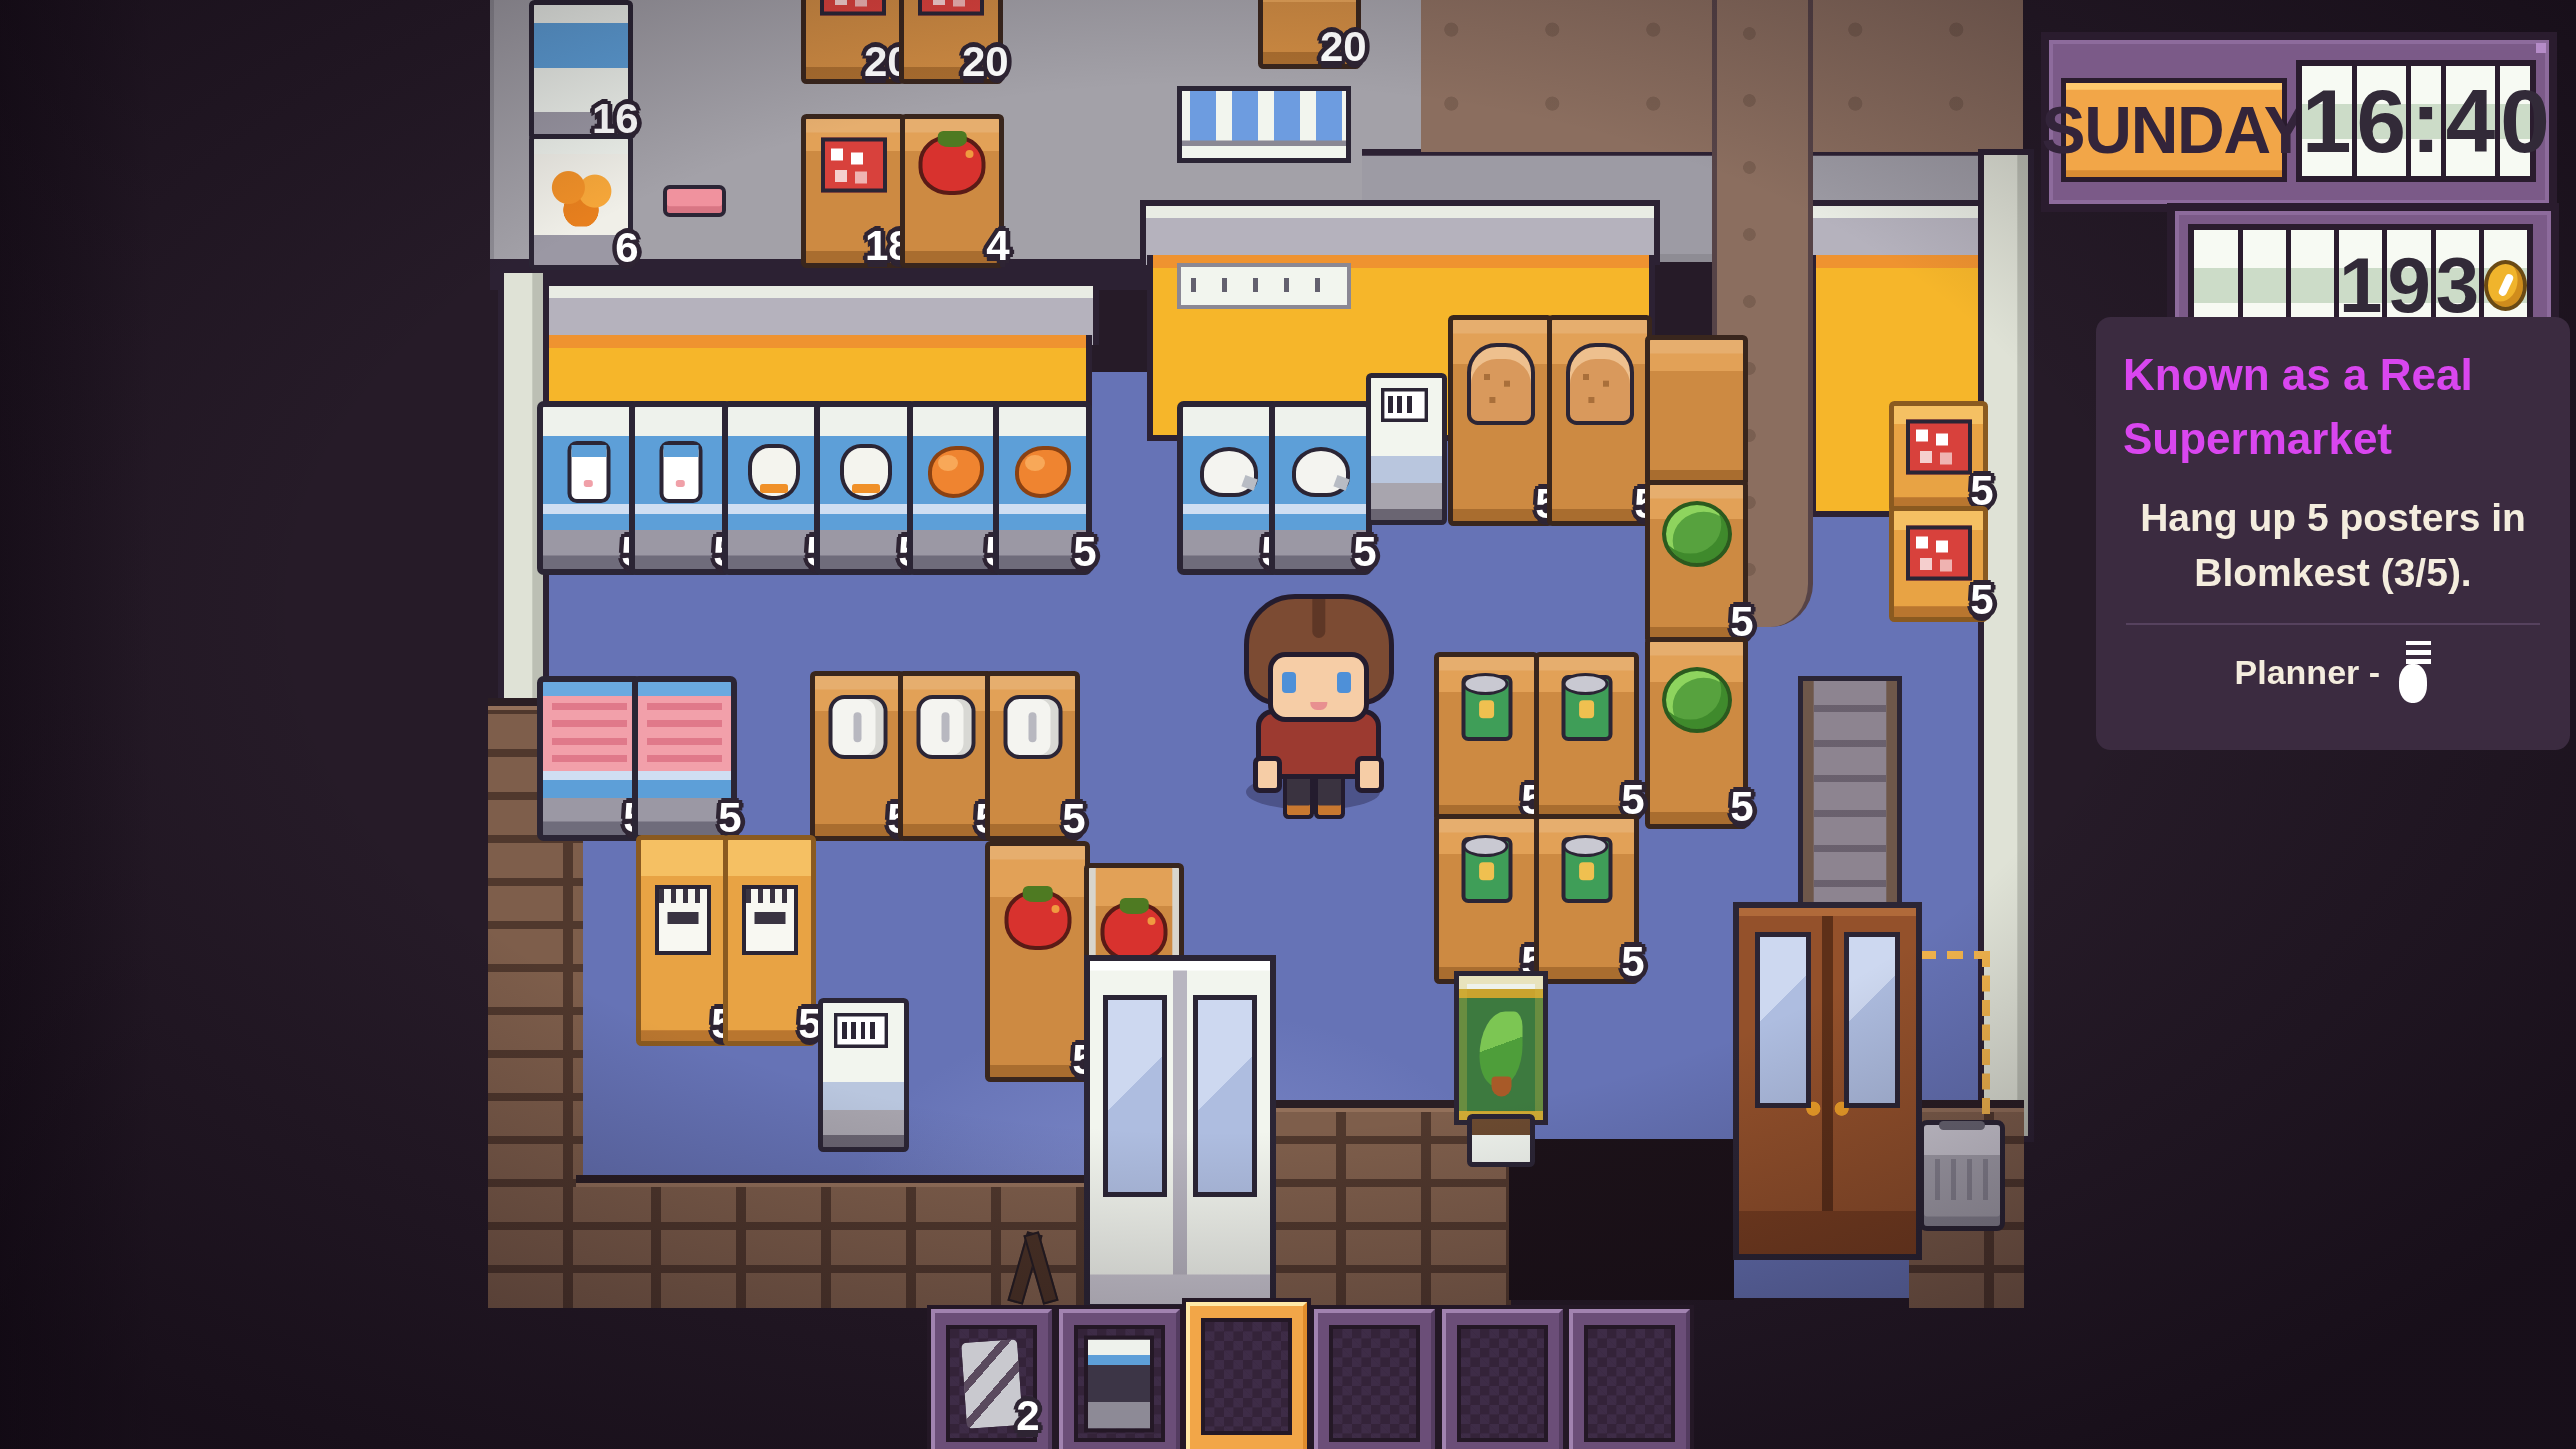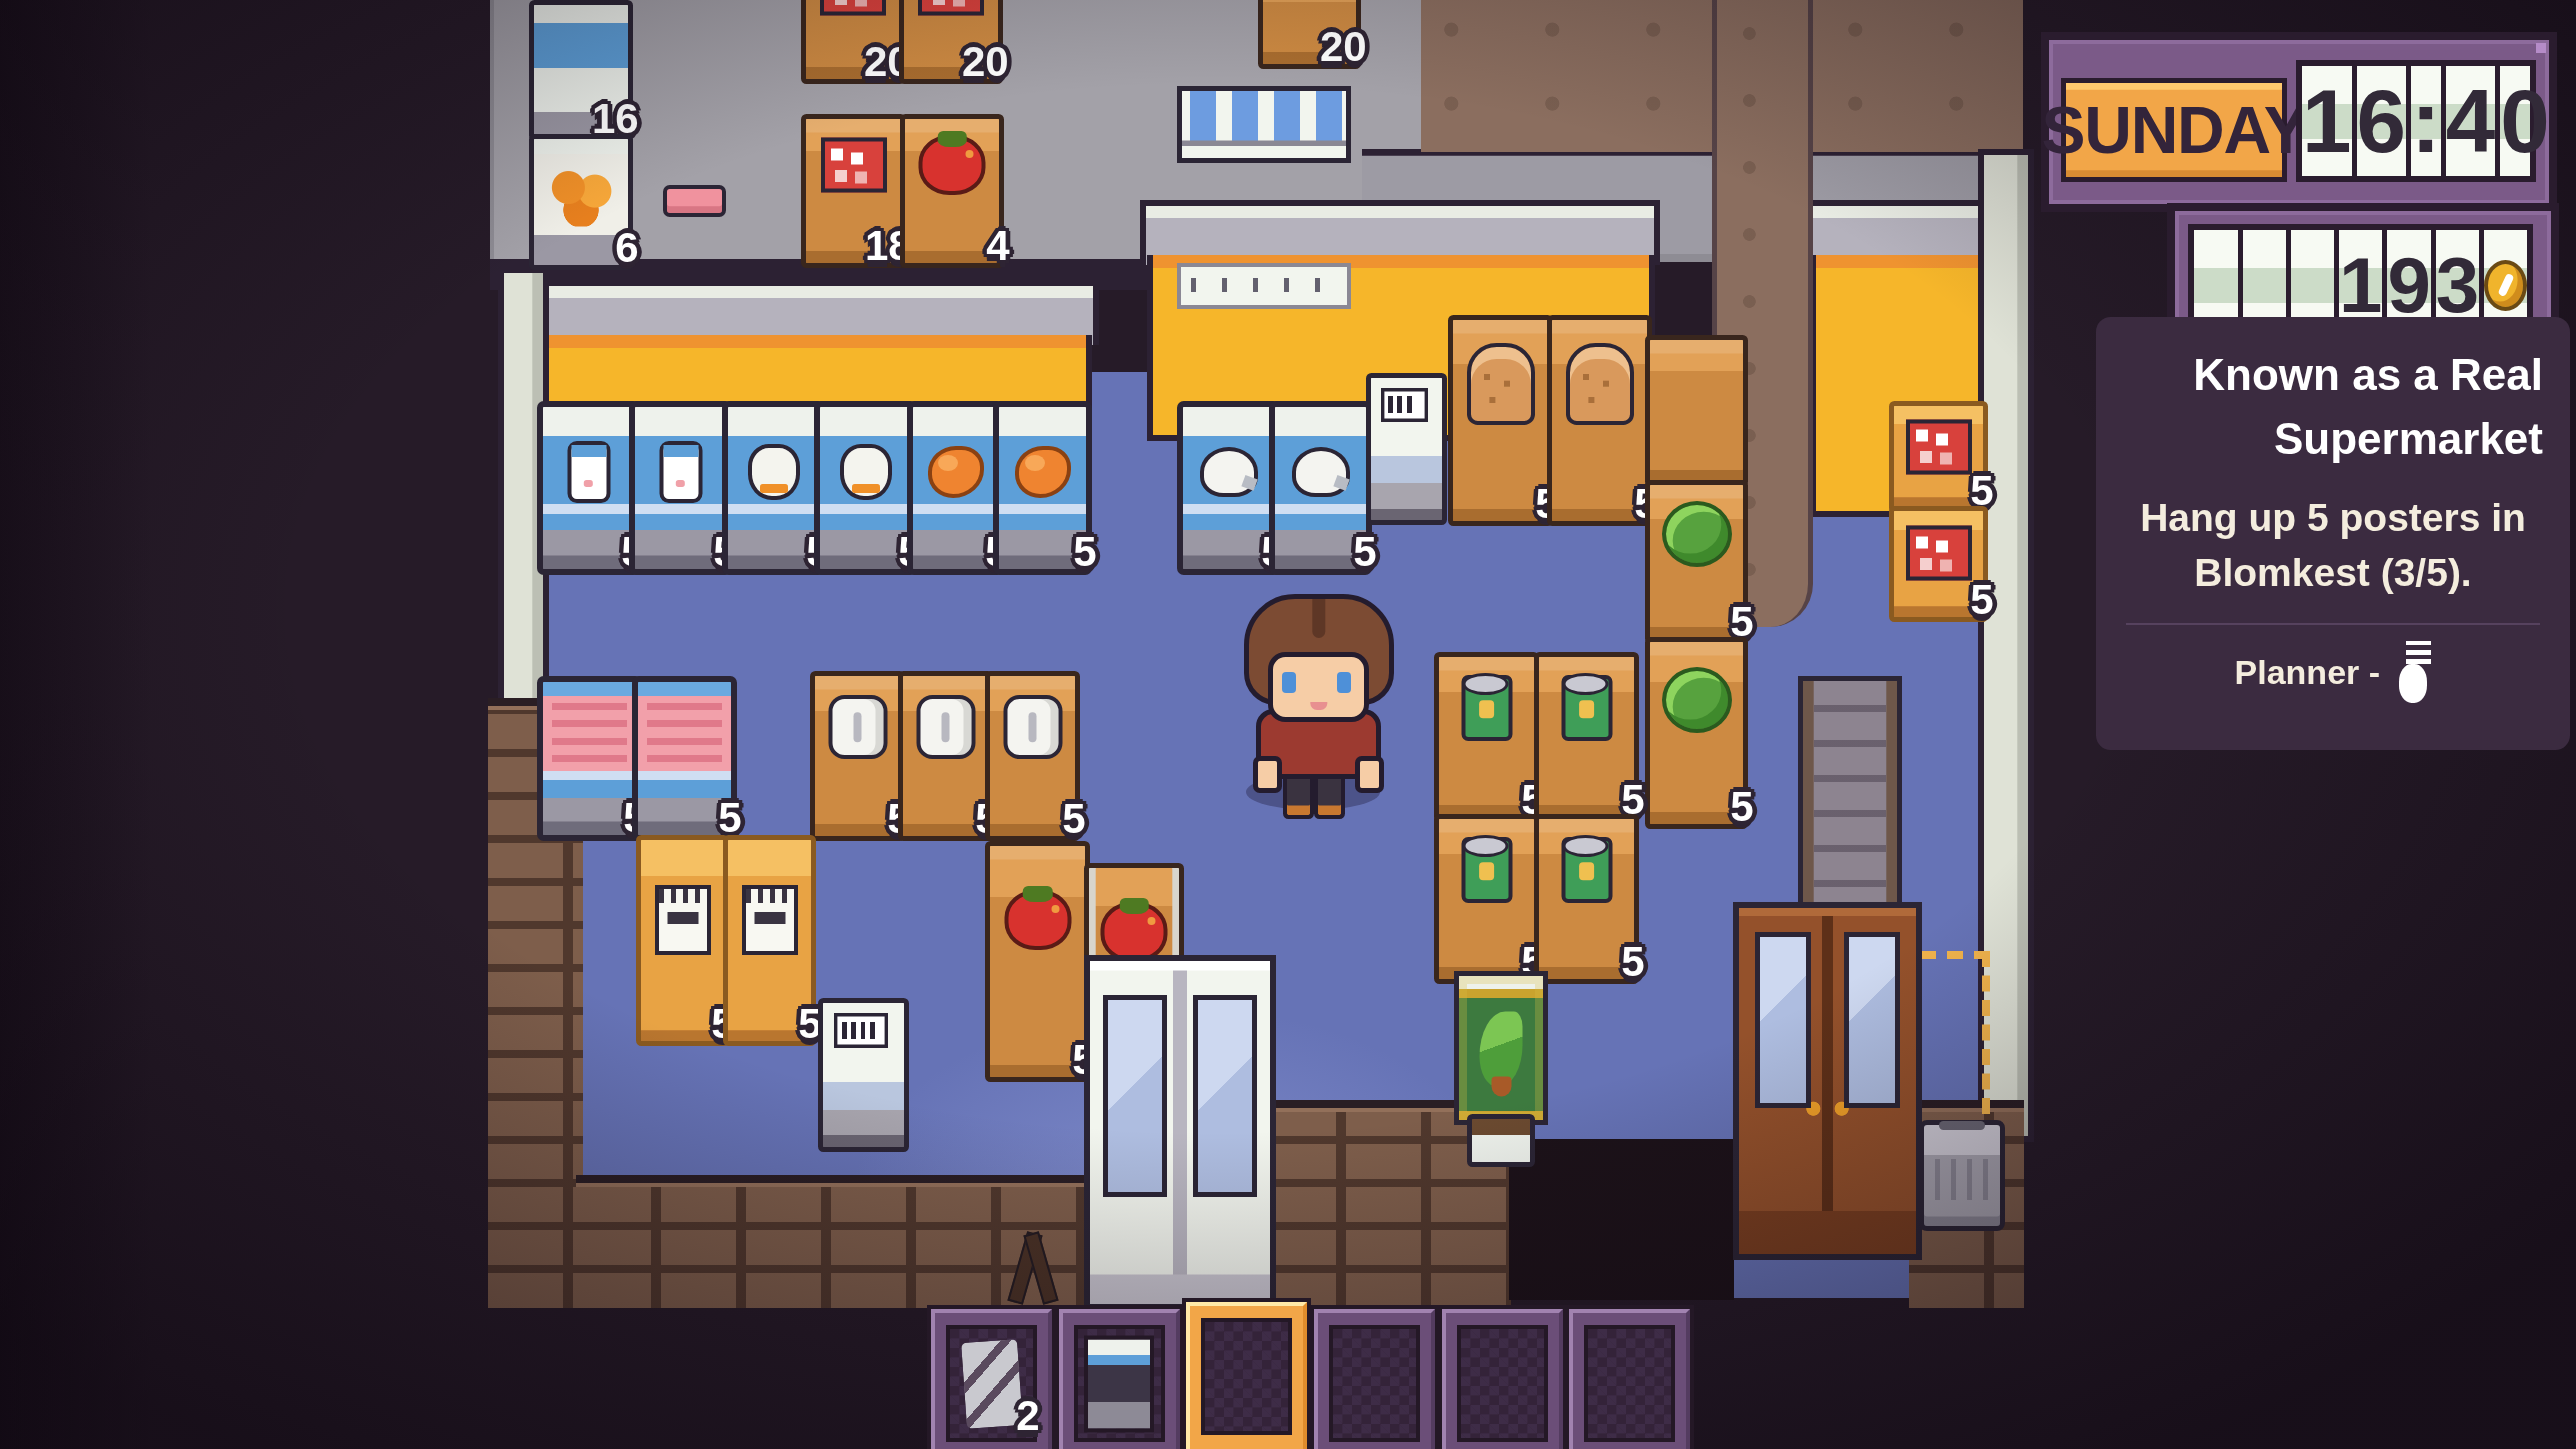--- a/index.html
+++ b/index.html
@@ -118,21 +118,21 @@
   .cell{flex:1;border-right:5.4px solid #2a1c2e;display:flex;align-items:center;justify-content:center;position:relative;z-index:1;color:#322a38;}
   .cell:last-child{border-right:none;}
   .time{left:247px;top:20px;width:228px;height:110px;}
   .time .cell{font:800 89px/1 "Liberation Sans",sans-serif;}
   .money{left:13.4px;top:13.4px;width:333px;height:110px;}
   .money .cell{font:800 78px/1 "Liberation Sans",sans-serif;}
   .coin-ico{width:35px;height:43px;background:#f0b42c;border:4px solid #6b4a14;border-radius:50%;box-shadow:inset -5.4px -5.4px 0 #d08c1c;position:relative;}
   .coin-ico::after{content:"";position:absolute;left:50%;top:50%;transform:translate(-50%,-50%) rotate(25deg);width:8px;height:23px;background:#fff;border-radius:4px;}
   
   #quest{position:absolute;left:2096px;top:317px;width:474px;height:433px;background:#3b2b40;border-radius:14.8px;z-index:10;box-sizing:border-box;padding:25.5px 27px 0;}
-  #quest h2{margin:0;text-align:right;font:800 44px/64px "Liberation Sans",sans-serif;color:#ffffff;}
+  #quest h2{margin:0;text-align:left;font:800 44px/64px "Liberation Sans",sans-serif;color:#d946ef;}
   #quest p{margin:19px 0 0;text-align:center;font:700 39px/55px "Liberation Sans",sans-serif;color:#f4edde;}
   #quest .divider{height:2.7px;background:#56425e;margin:23px 2.7px 0;}
   #quest .reward{display:flex;align-items:center;justify-content:center;gap:17.4px;margin-top:16px;font:700 34px/1 "Liberation Sans",sans-serif;color:#f4edde;}
   .planner-ico{width:34px;height:62px;position:relative;}
   .planner-ico::before{content:"";position:absolute;right:0;top:0;width:25.5px;height:23px;background:repeating-linear-gradient(0deg,#fff 0 4.7px,transparent 4.7px 9.4px);}
   .planner-ico::after{content:"";position:absolute;left:1.3px;bottom:0;width:28px;height:39px;background:#fff;border-radius:45%;}
   
   #hotbar{position:absolute;left:931px;top:1309px;display:flex;gap:6.7px;align-items:flex-start;z-index:10;}
   .slot{width:113px;height:161px;background:#6b4e78;border:4px solid;border-color:#a183b0 #543c60 #543c60 #a183b0;box-shadow:0 0 0 4px #241826;position:relative;}
   .slot.selected{margin-top:-6.7px;height:168px;background:#f2a648;border-color:#ffe9a8 #e08c2c #e08c2c #ffe9a8;}

